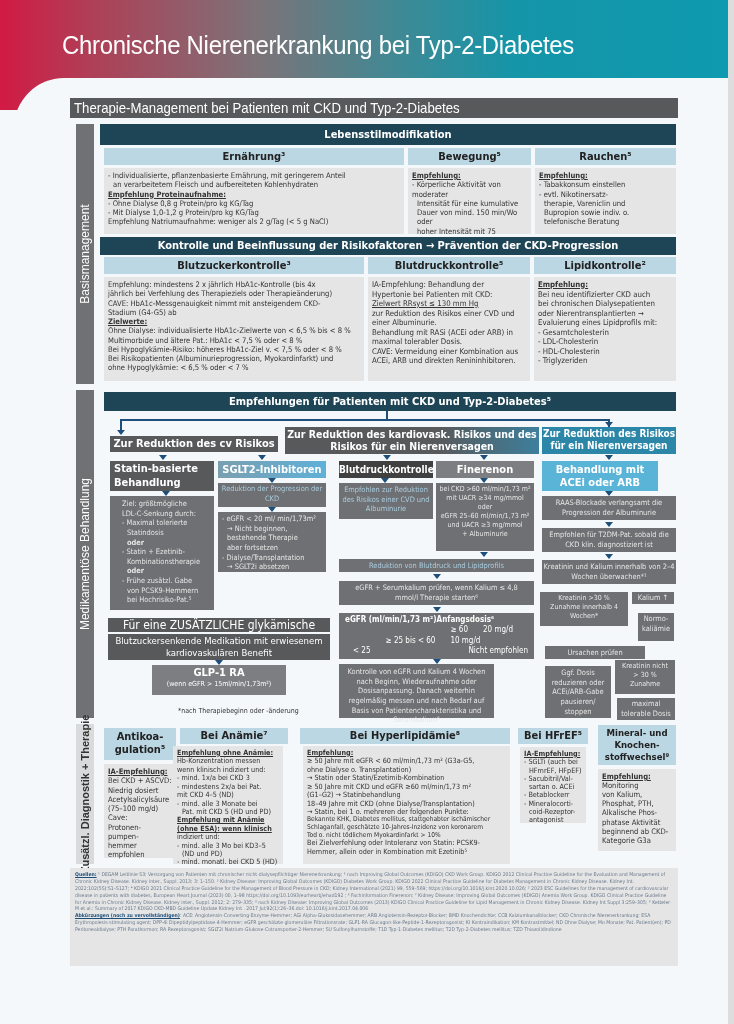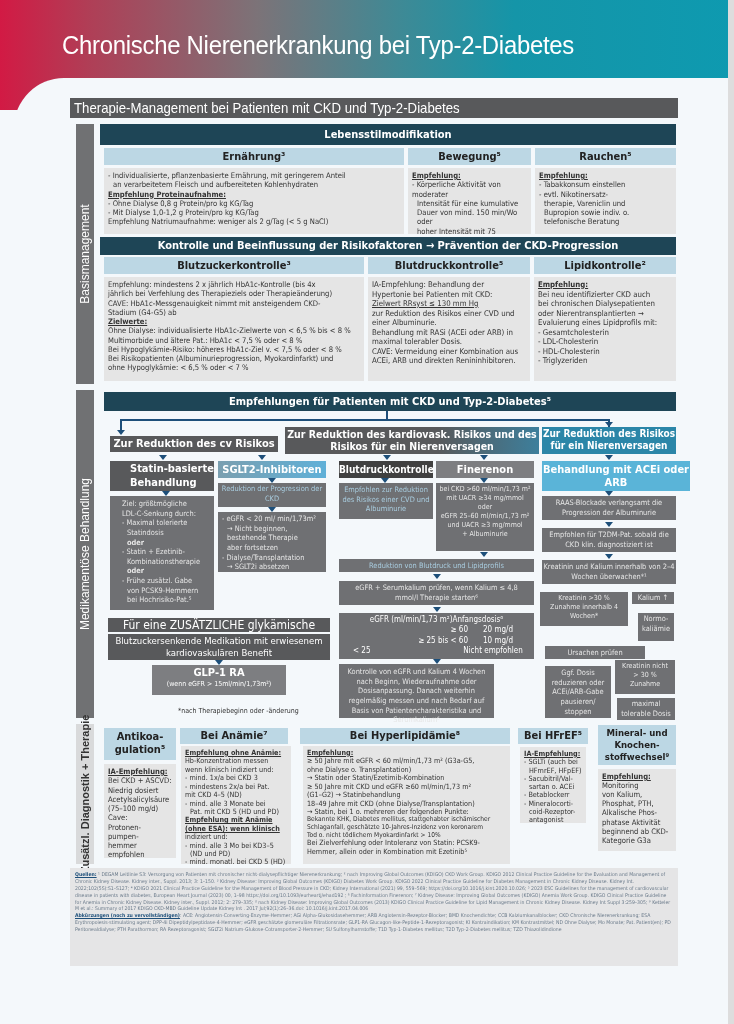--- a/index.html
+++ b/index.html
@@ -87,25 +87,25 @@
 <div class="abs dark" style="left:104px;top:392px;width:572px;height:19px;line-height:19px">Empfehlungen für Patienten mit CKD und Typ-2-Diabetes⁵</div>
 <div class="vline" style="left:386px;top:411px;height:9px"></div>
 <div class="hline" style="left:120px;top:419px;width:490px"></div>
 <div class="vline" style="left:120px;top:419px;height:12px"></div>
 <div class="vline" style="left:608px;top:419px;height:8px"></div>
 
 <div class="abs dg" style="left:110px;top:436px;width:168px;height:16px;line-height:16px;font-size:11px">Zur Reduktion des cv Risikos</div>
 <div class="abs dg" style="left:285px;top:427px;width:254px;height:27px;font-size:10.5px;line-height:12px;padding-top:1px;background:linear-gradient(90deg,#58595b 60%,#3d7f9c)">Zur Reduktion des kardiovask. Risikos und des Risikos für ein Nierenversagen</div>
 <div class="abs tb" style="left:542px;top:427px;width:134px;height:27px;font-size:10px;line-height:12px;padding-top:1px;background:#2b86a8">Zur Reduktion des Risikos für ein Nierenversagen</div>
 
-<div class="abs dg" style="left:110px;top:461px;width:104px;height:30px;font-size:11px;line-height:14px;text-align:left;padding-left:20px;padding-top:1px">Statin-basierte Behandlung</div>
+<div class="abs dg" style="left:110px;top:461px;width:104px;height:30px;font-size:11px;line-height:14px;text-align:left;padding-left:4px;padding-top:1px">Statin-basierte Behandlung</div>
 <div class="abs tb" style="left:218px;top:461px;width:108px;height:17px;line-height:17px;font-size:11px;background:linear-gradient(90deg,#7a9fb0,#5fb0d8)">SGLT2-Inhibitoren</div>
 <div class="abs dg" style="left:339px;top:461px;width:94px;height:17px;line-height:17px;font-size:10px;background:#404040">Blutdruckkontrolle</div>
 <div class="abs dg" style="left:436px;top:461px;width:98px;height:17px;line-height:17px;font-size:11px;background:#7d7e81">Finerenon</div>
-<div class="abs tb" style="left:542px;top:461px;width:148px;height:30px;font-size:11px;line-height:13px;padding-top:2px;background:#5ab4d8">Behandlung mit ACEi oder ARB</div>
+<div class="abs tb" style="left:542px;top:461px;width:116px;height:30px;font-size:11px;line-height:13px;padding-top:2px;background:#5ab4d8">Behandlung mit ACEi oder ARB</div>
 
 <div class="abs mg" style="left:110px;top:496px;width:104px;height:114px;text-align:left;padding:3px 12px;font-size:7.4px">
   <div>Ziel: größtmögliche</div><div>LDL-C-Senkung durch:</div><div>- Maximal tolerierte</div><div style="padding-left:5px">  Statindosis</div><b style="padding-left:5px">  oder</b><div>- Statin + Ezetinib-</div><div style="padding-left:5px">  Kombinationstherapie</div><b style="padding-left:5px">  oder</b><div>- Frühe zusätzl. Gabe</div><div style="padding-left:5px">  von PCSK9-Hemmern</div><div style="padding-left:5px">  bei Hochrisiko-Pat.⁵</div>
 </div>
 <div class="abs mg" style="left:218px;top:483px;width:108px;height:24px;color:#a9cde0;padding-top:1px">Reduktion der Progression der CKD</div>
 <div class="abs mg" style="left:218px;top:512px;width:108px;height:60px;text-align:left;padding:2px 4px">
   <div>- eGFR &lt; 20 ml/ min/1,73m²</div>
     <div style="padding-left:5px">  → Nicht beginnen,</div>
     <div style="padding-left:5px">  bestehende Therapie</div>
     <div style="padding-left:5px">  aber fortsetzen</div>
@@ -118,35 +118,35 @@
     <div>mit UACR ≥34 mg/mmol</div>
     <div>oder</div>
     <div>eGFR 25–60 ml/min/1,73 m²</div>
     <div>und UACR ≥3 mg/mmol</div>
     <div>+ Albuminurie</div>
 </div>
 
 <div class="abs mg" style="left:339px;top:559px;width:195px;height:13px;line-height:13px;color:#a9cde0">Reduktion von Blutdruck und Lipidprofils</div>
 <div class="abs mg" style="left:339px;top:581px;width:195px;height:24px;padding:2px 10px">eGFR + Serumkalium prüfen, wenn Kalium ≤ 4,8 mmol/l Therapie starten⁶</div>
 <div class="abs mg" style="left:339px;top:613px;width:195px;height:46px;color:#fff;font-size:8px;padding:2px 6px">
-  <div style="display:flex;justify-content:center;font-weight:normal">
+  <div style="display:flex;justify-content:flex-start;font-weight:bold">
       <span>eGFR (ml/min/1,73 m²)</span>
       <span>Anfangsdosis⁶</span>
     </div>
   <div style="display:flex;justify-content:flex-end;padding-left:8px">
       <span>≥ 60</span>
       <span style="width:60px;text-align:center">20 mg/d</span>
     </div>
-  <div style="display:flex;justify-content:flex-end;padding-left:8px">
+  <div style="display:flex;justify-content:center;padding-left:8px">
       <span>≥ 25 bis &lt; 60</span>
       <span style="width:60px;text-align:center">10 mg/d</span>
     </div>
   <div style="display:flex;justify-content:space-between;padding-left:8px">
       <span>&lt; 25</span>
-      <span style="width:70px;">Nicht empfohlen</span>
+      <span style="width:70px;text-align:right">Nicht empfohlen</span>
     </div>
 </div>
 <div class="abs mg" style="left:339px;top:664px;width:155px;height:54px;padding:3px 6px">Kontrolle von eGFR und Kalium 4 Wochen nach Beginn, Wiederaufnahme oder Dosisanpassung. Danach weiterhin regelmäßig messen und nach Bedarf auf Basis von Patientencharakteristika und Serumkalium⁶</div>
 
 <div class="abs mg" style="left:542px;top:496px;width:134px;height:24px;padding-top:2px">RAAS-Blockade verlangsamt die Progression der Albuminurie</div>
 <div class="abs mg" style="left:542px;top:528px;width:134px;height:24px;padding-top:2px">Empfohlen für T2DM-Pat. sobald die CKD klin. diagnostiziert ist</div>
 <div class="abs mg" style="left:542px;top:560px;width:134px;height:24px;padding-top:2px">Kreatinin und Kalium innerhalb von 2–4 Wochen überwachen*¹</div>
 <div class="abs mg" style="left:540px;top:592px;width:88px;height:34px;padding:2px 6px;font-size:7px">Kreatinin &gt;30 % Zunahme innerhalb 4 Wochen*</div>
 <div class="abs mg" style="left:632px;top:592px;width:42px;height:12px;line-height:12px">Kalium ↑</div>
 <div class="abs mg" style="left:638px;top:613px;width:36px;height:28px;padding:1px">Normo-kaliämie</div>
@@ -186,21 +186,21 @@
 
 <div class="abs lb" style="left:104px;top:728px;width:72px;height:32px;font-size:11px;line-height:13px;padding-top:2px">Antikoa-gulation⁵</div>
 <div class="abs lb" style="left:180px;top:728px;width:108px;height:16px;line-height:16px">Bei Anämie⁷</div>
 <div class="abs lb" style="left:300px;top:728px;width:210px;height:16px;line-height:16px">Bei Hyperlipidämie⁸</div>
 <div class="abs lb" style="left:518px;top:728px;width:70px;height:16px;line-height:16px">Bei HFrEF⁵</div>
 <div class="abs lb" style="left:598px;top:725px;width:78px;height:40px;font-size:9.5px;line-height:12px;padding-top:2px">Mineral- und Knochen-stoffwechsel⁹</div>
 
 <div class="abs gbox" style="left:104px;top:764px;width:72px;height:94px;font-size:7.6px">
   <u>IA-Empfehlung:</u><div>Bei CKD + ASCVD:</div><div>Niedrig dosiert</div><div>Acetylsalicylsäure</div><div>(75–100 mg/d)</div><div>Cave:</div><div>Protonen-</div><div>pumpen-</div><div>hemmer</div><div>empfohlen</div>
 </div>
-<div class="abs gbox" style="left:181px;top:746px;width:110px;height:118px;font-size:7.2px;line-height:1.17">
+<div class="abs gbox" style="left:173px;top:746px;width:110px;height:118px;font-size:7.2px;line-height:1.17">
   <u>Empfehlung ohne Anämie:</u><div>Hb-Konzentration messen</div><div>wenn klinisch indiziert und:</div><div>- mind. 1x/a bei CKD 3</div><div>- mindestens 2x/a bei Pat.</div><div>mit CKD 4–5 (ND)</div><div>- mind. alle 3 Monate bei</div><div style="padding-left:5px">  Pat. mit CKD 5 (HD und PD)</div><u>Empfehlung mit Anämie</u><div><u>(ohne ESA): wenn klinisch</u></div><div>indiziert und:</div><div>- mind. alle 3 Mo bei KD3–5</div><div style="padding-left:5px">  (ND und PD)</div><div>- mind. monatl. bei CKD 5 (HD)</div>
 </div>
 <div class="abs gbox" style="left:303px;top:746px;width:207px;height:118px;font-size:7.2px;line-height:1.17">
   <u>Empfehlung:</u><div>≥ 50 Jahre mit eGFR &lt; 60 ml/min/1,73 m² (G3a-G5,</div><div>ohne Dialyse o. Transplantation)</div><div>→ Statin oder Statin/Ezetimib-Kombination</div><div>≥ 50 Jahre mit CKD und eGFR ≥60 ml/min/1,73 m²</div><div>(G1–G2) → Statinbehandlung</div><div>18–49 Jahre mit CKD (ohne Dialyse/Transplantation)</div><div>→ Statin, bei 1 o. mehreren der folgenden Punkte:</div><div style="font-size:6.6px">Bekannte KHK, Diabetes mellitus, stattgehabter ischämischer</div><div style="font-size:6.6px">Schlaganfall, geschätzte 10-Jahres-Inzidenz von koronarem</div><div style="font-size:6.6px">Tod o. nicht tödlichem Myokardinfarkt &gt; 10%</div><div>Bei Zielverfehlung oder Intoleranz von Statin: PCSK9-</div><div>Hemmer, allein oder in Kombination mit Ezetinib⁵</div>
 </div>
 <div class="abs gbox" style="left:520px;top:747px;width:66px;height:76px;font-size:7.2px;line-height:1.15">
   <u>IA-Empfehlung:</u><div>- SGLTi (auch bei</div><div style="padding-left:5px">  HFmrEF, HFpEF)</div><div>- Sacubitril/Val-</div><div style="padding-left:5px">  sartan o. ACEi</div><div>- Betablockerr</div><div>- Mineralocorti-</div><div style="padding-left:5px">  coid-Rezeptor-</div><div style="padding-left:5px">  antagonist</div>
 </div>
 <div class="abs gbox" style="left:598px;top:769px;width:78px;height:82px;font-size:7.6px;line-height:1.2">
   <u>Empfehlung:</u><div>Monitoring</div><div>von Kalium,</div><div>Phosphat, PTH,</div><div>Alkalische Phos-</div><div>phatase Aktivität</div><div>beginnend ab CKD-</div><div>Kategorie G3a</div>

